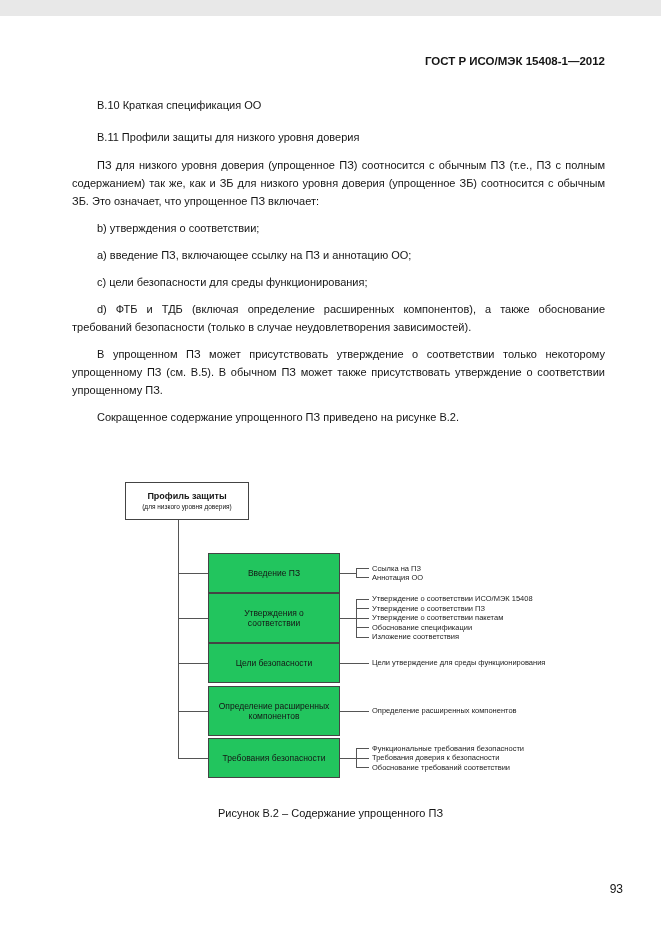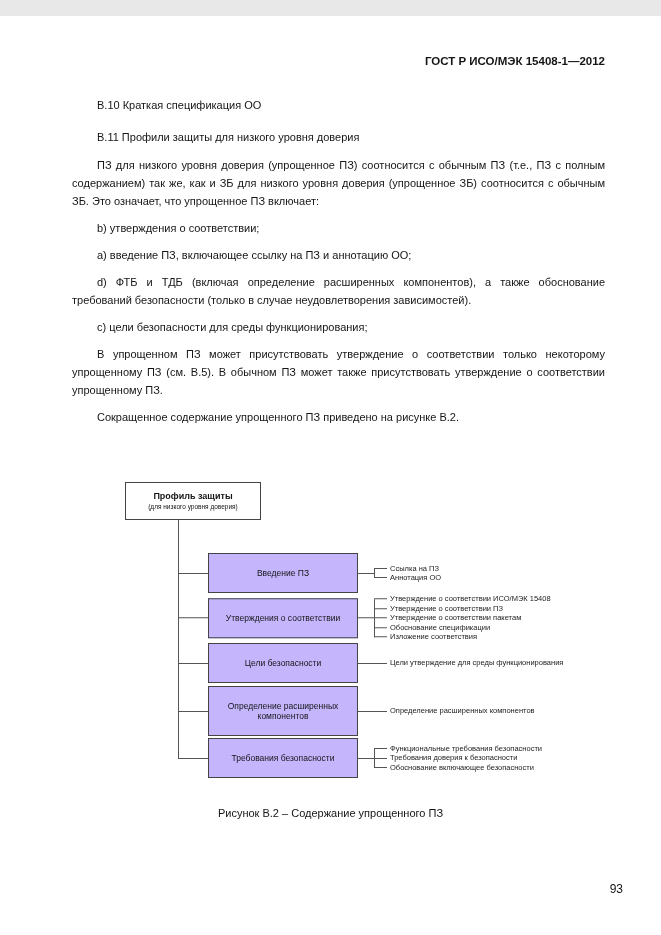--- a/index.html
+++ b/index.html
@@ -11,32 +11,32 @@
   }
   .content { position:absolute; left:72px; top:36px; width:533px; }
   .gost-header { text-align:right; font-weight:bold; font-size:11.5px; margin:0 0 26px 0; }
   .h { font-weight:normal; font-size:11px; margin:14px 0 10px 0; text-indent:25px; }
   p.para { margin:0 0 9px 0; text-indent:25px; }
   .just { text-align:justify; }
 
   
   .figure { position:absolute; left:0; top:462px; width:661px; height:320px; }
   .root-box {
-    position:absolute; left:125px; top:4px; width:136px; min-height:38px;
+    position:absolute; left:125px; top:4px; width:124px; min-height:38px;
     box-sizing:border-box; border:1px solid #444; background:#fff;
     display:flex; flex-direction:column; justify-content:center; align-items:center;
     text-align:center; padding:3px 2px;
   }
   .root-title { font-size:9px; line-height:11px; font-weight:bold; }
   .root-sub { font-size:6.5px; line-height:9px; }
   .trunk { position:absolute; left:178px; top:42px; height:238px; width:0; border-left:1px solid #555; }
   .frow { position:absolute; left:178px; transform:translateY(-50%); display:flex; align-items:center; }
   .hconn { width:30px; height:0; border-top:1px solid #555; flex:none; }
   .fbox {
-    width:150px; min-height:30px; box-sizing:border-box; border:1px solid #444; background:#c4b5fd;
+    width:132px; min-height:30px; box-sizing:border-box; border:1px solid #444; background:#22c55e;
     display:flex; align-items:center; justify-content:center; text-align:center;
     font-size:8.5px; line-height:10px; padding:14px 8px; flex:none;
   }
   .stub { width:16px; height:0; border-top:1px solid #555; flex:none; }
   .outs { position:relative; display:flex; flex-direction:column; justify-content:center; width:200px; flex:none; }
   .outs::before { content:""; position:absolute; left:0; top:5px; bottom:5px; width:0; border-left:1px solid #555; }
   .out { display:flex; align-items:center; }
   .out::before { content:""; width:13px; height:0; border-top:1px solid #555; margin-right:3px; flex:none; }
   .otext { font-size:7.5px; line-height:9.5px; color:#222; }
   .caption { position:absolute; left:0; top:788px; width:661px; text-align:center; font-size:11px; }
@@ -49,22 +49,22 @@
   <div class="content">
     <div class="gost-header">ГОСТ Р ИСО/МЭК 15408-1—2012</div>
 
     <div class="h">В.10 Краткая спецификация ОО</div>
 
     <div class="h">В.11 Профили защиты для низкого уровня доверия</div>
     <p class="para just">ПЗ для низкого уровня доверия (упрощенное ПЗ) соотносится с обычным ПЗ (т.е., ПЗ с полным содержанием) так же, как и ЗБ для низкого уровня доверия (упрощенное ЗБ) соотносится с обычным ЗБ. Это означает, что упрощенное ПЗ включает:</p>
 
     <p class="para">b) утверждения о соответствии;</p>
     <p class="para">a) введение ПЗ, включающее ссылку на ПЗ и аннотацию ОО;</p>
+    <p class="para">c) цели безопасности для среды функционирования;</p>
     <p class="para just">d) ФТБ и ТДБ (включая определение расширенных компонентов), а также обоснование требований безопасности (только в случае неудовлетворения зависимостей).</p>
-    <p class="para">c) цели безопасности для среды функционирования;</p>
 
     <p class="para just">В упрощенном ПЗ может присутствовать утверждение о соответствии только некоторому упрощенному ПЗ (см. В.5). В обычном ПЗ может также присутствовать утверждение о соответствии упрощенному ПЗ.</p>
     <p class="para">Сокращенное содержание упрощенного ПЗ приведено на рисунке В.2.</p>
   </div>
 
   <div class="figure">
     <div class="root-box">
       <div class="root-title">Профиль защиты</div>
       <div class="root-sub">(для низкого уровня доверия)</div>
     </div>
@@ -130,21 +130,21 @@
           <div class="fbox">Требования безопасности</div>
           <div class="stub"></div>
           <div class="outs">
             <div class="out">
               <span class="otext">Функциональные требования безопасности</span>
             </div>
             <div class="out">
               <span class="otext">Требования доверия к безопасности</span>
             </div>
             <div class="out">
-              <span class="otext">Обоснование включающее безопасности</span>
+              <span class="otext">Обоснование требований соответствии</span>
             </div>
           </div>
         </div>
       </div>
   </div>
 
   <div class="caption">Рисунок В.2 – Содержание упрощенного ПЗ</div>
   <div class="pagenum">93</div>
 </div>
 

